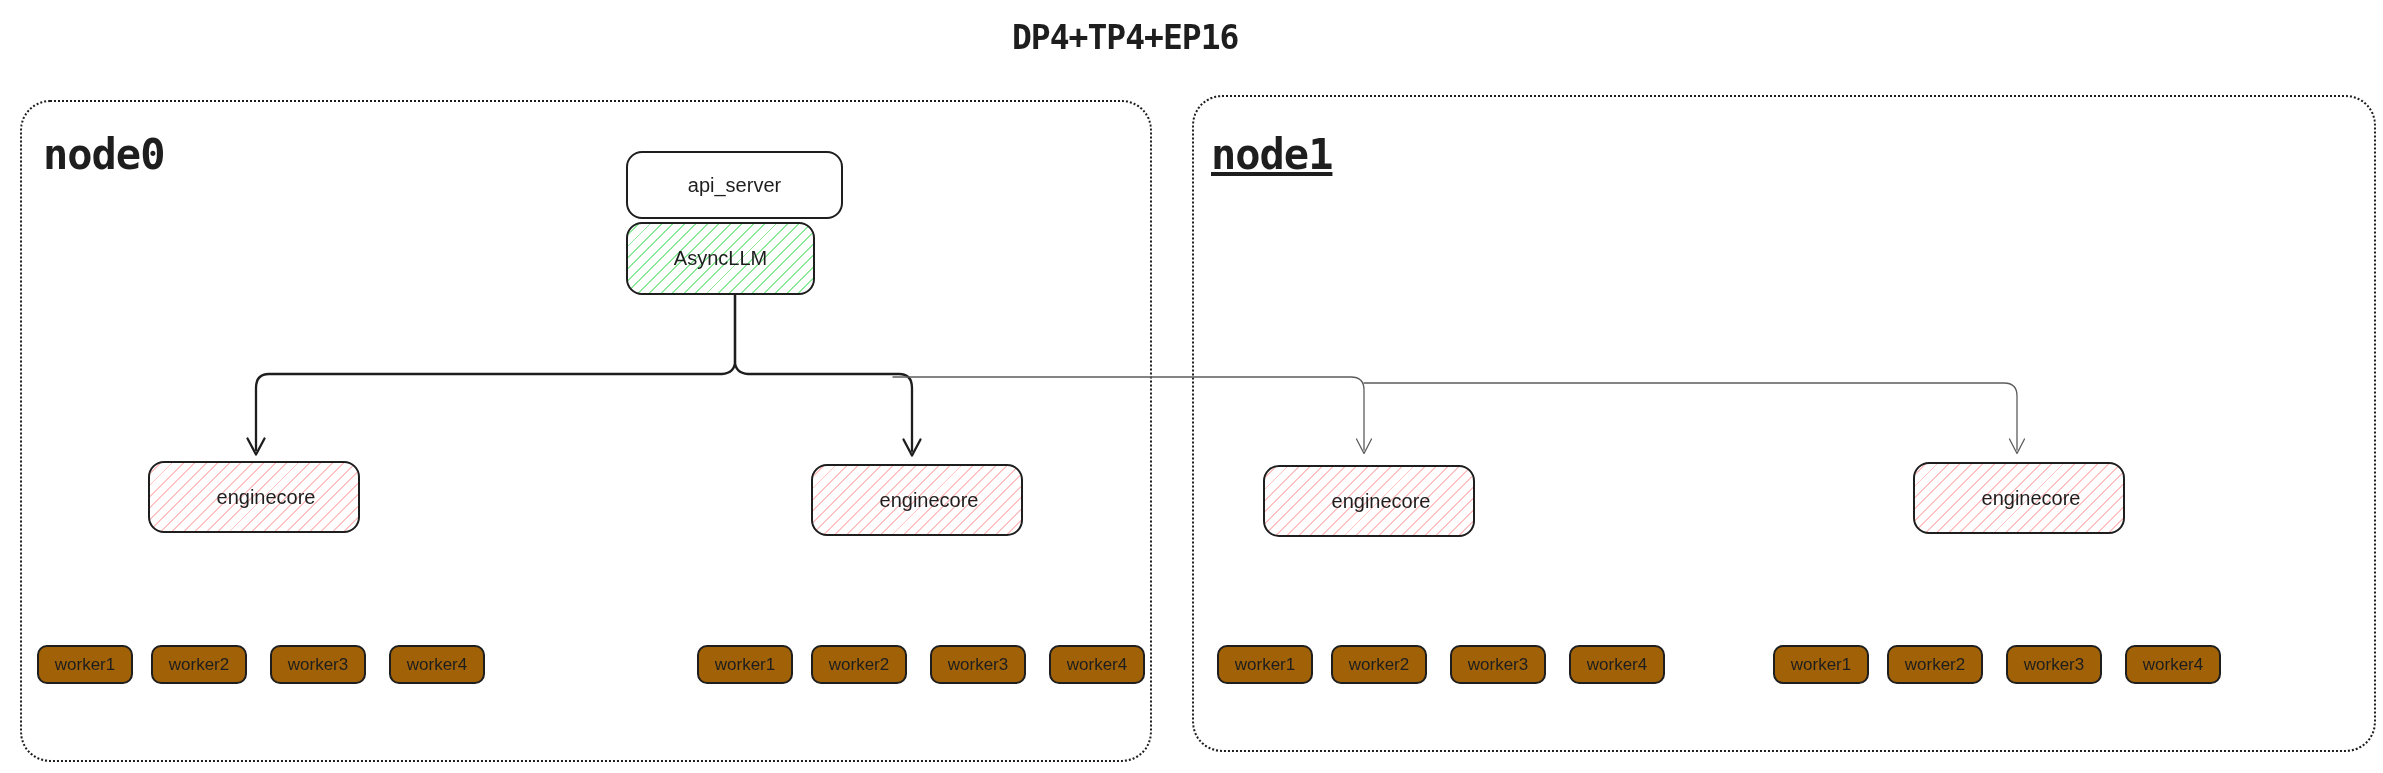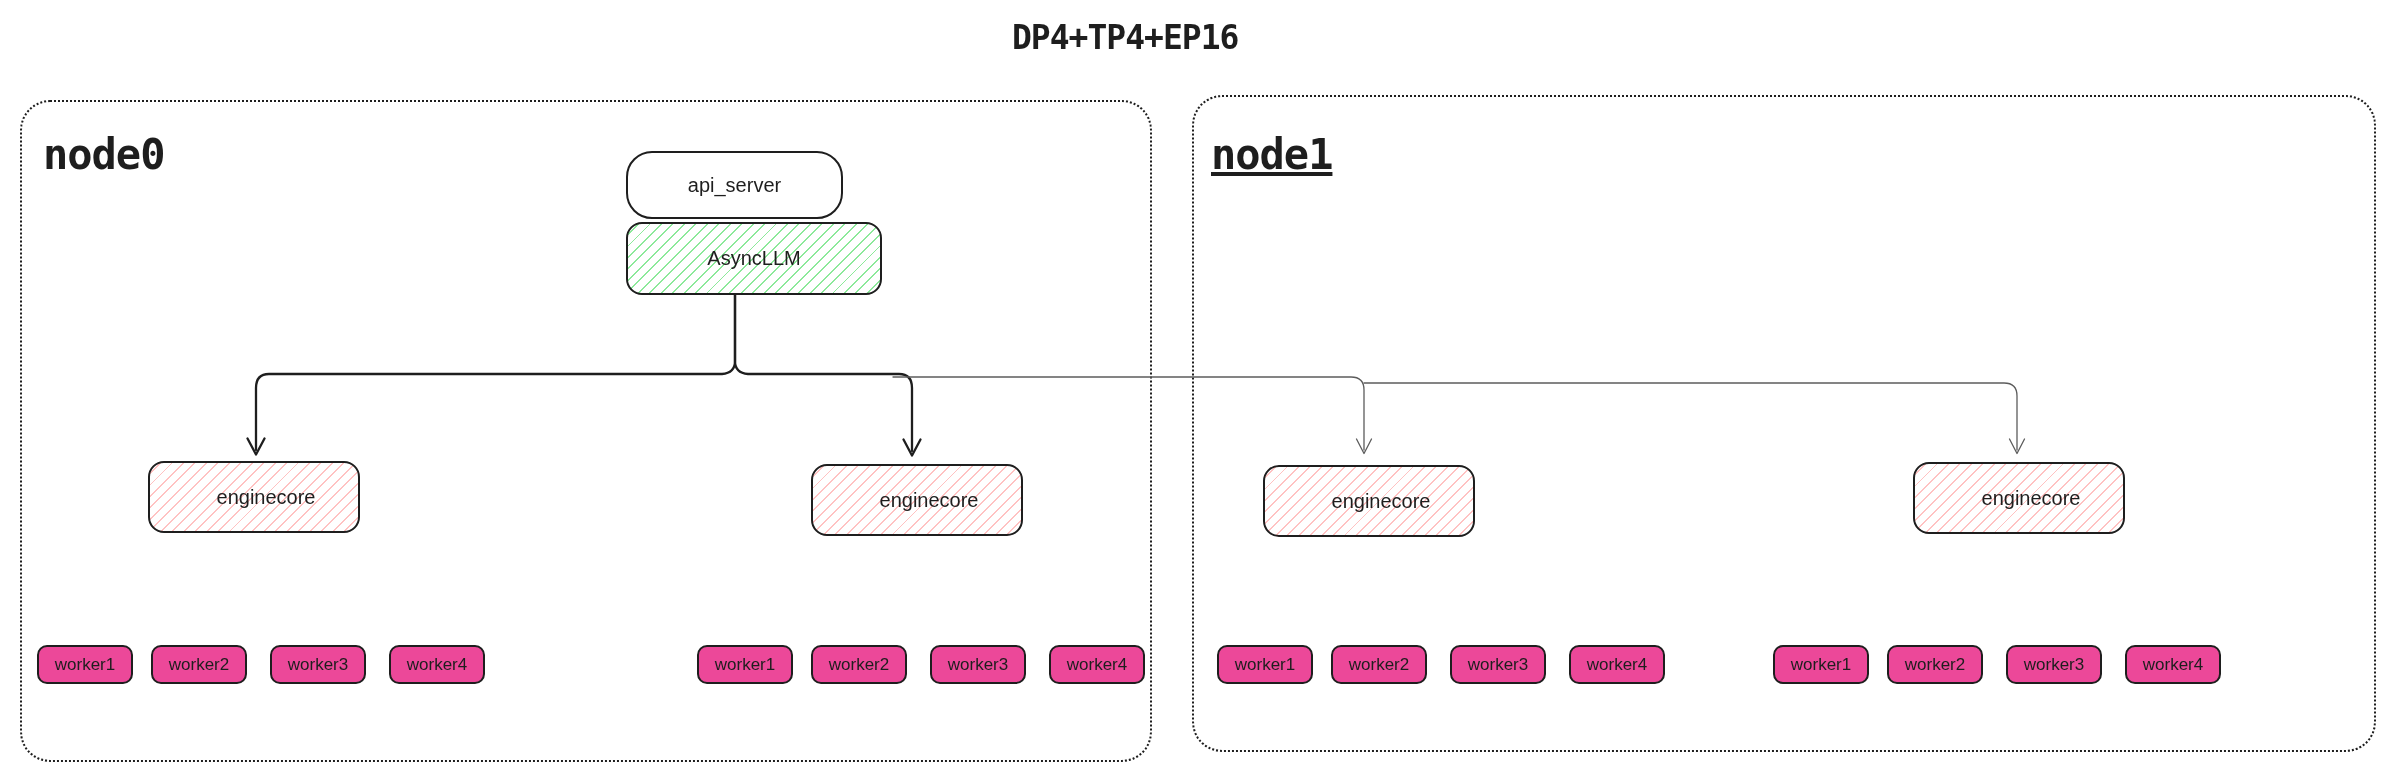--- a/index.html
+++ b/index.html
@@ -50,24 +50,24 @@
     border: 2.2px solid #1e1e1e;
     border-radius: 16px;
     display: flex;
     align-items: center;
     justify-content: center;
     font-size: 20px;
     background: #ffffff;
     white-space: nowrap;
   }
 
-  .api-server { left: 626px; top: 151px; width: 217px; height: 68px; border-radius: 26px; }
+  .api-server { left: 626px; top: 151px; width: 217px; height: 68px; }
 
   .async-llm {
-    left: 626px; top: 222px; width: 256px; height: 73px;
+    left: 626px; top: 222px; width: 189px; height: 73px;
     background-color: #ffffff;
     background-image: repeating-linear-gradient(135deg,
       transparent 0px, transparent 6.8px,
       #8ce99a 6.8px, #8ce99a 8.1px);
   }
 
   .enginecore {
     width: 212px; height: 72px;
     background-color: #ffffff;
     background-image: repeating-linear-gradient(135deg,
@@ -79,21 +79,21 @@
   #enginecore-2 { left: 811px;  top: 464px; }
   #enginecore-3 { left: 1263px; top: 465px; }
   #enginecore-4 { left: 1913px; top: 462px; }
 
   .worker {
     position: absolute;
     top: 645px;
     width: 96px; height: 39px;
     border: 2px solid #1e1e1e;
     border-radius: 10px;
-    background: #ec4899;
+    background: #a16207;
     display: flex;
     align-items: center;
     justify-content: center;
     font-size: 17px;
     white-space: nowrap;
   }
 
   svg.connectors {
     position: absolute;
     left: 0; top: 0;

